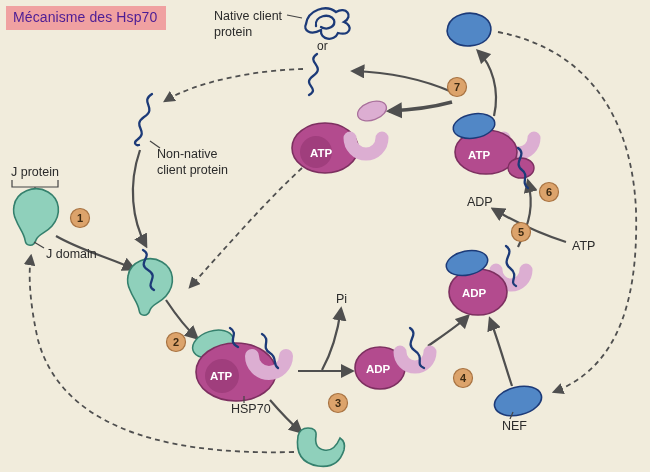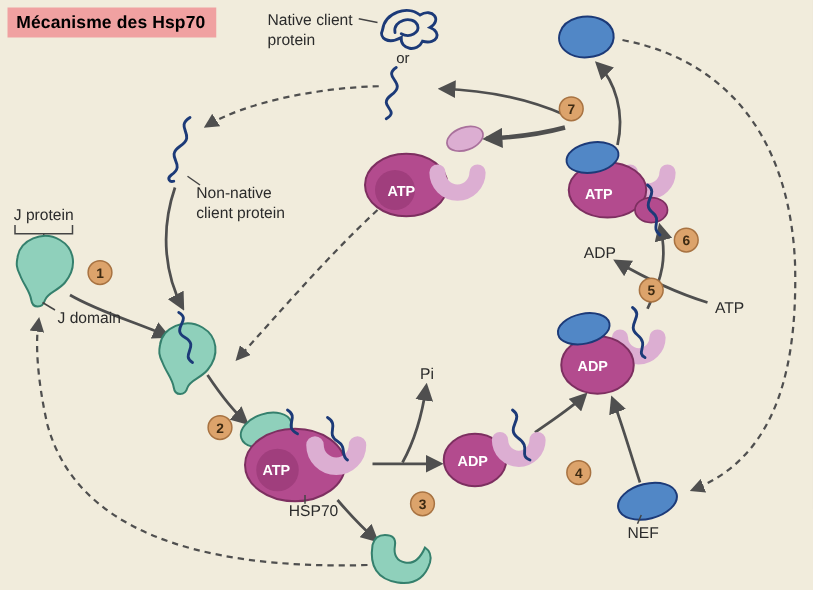--- a/index.html
+++ b/index.html
@@ -1,21 +1,21 @@
 <!DOCTYPE html>
 <html><head>
 <meta charset="utf-8">
 <style>
   html,body{margin:0;padding:0;}
   body{font-family:"Liberation Sans",sans-serif;background:#e8e4d5;}
   .stage{position:relative;width:650px;height:472px;background:#f1ecdc;overflow:hidden;}
   .title-chip{
     position:absolute;left:6px;top:6px;
-    background:#f0a1a1;color:#000000;
-    font-size:14px;font-weight:bold;
+    background:#f0a1a1;color:#4c1d95;
+    font-size:14px;font-weight:normal;
     padding:3px 9px 4px 7px;line-height:17px;
     letter-spacing:.1px;
   }
   svg text{font-family:"Liberation Sans",sans-serif;}
   .lbl{font-size:12.5px;fill:#2b2b2b;}
   .lbl-sm{font-size:12px;fill:#2b2b2b;}
   .nuc{font-size:11.5px;font-weight:bold;fill:#ffffff;}
   .stepnum{font-size:11px;font-weight:bold;fill:#3d2a12;text-anchor:middle;}
   .arrow{stroke:#4f4f4f;stroke-width:2.2;fill:none;}
   .arrow-thick{stroke:#4f4f4f;stroke-width:3.6;fill:none;}

